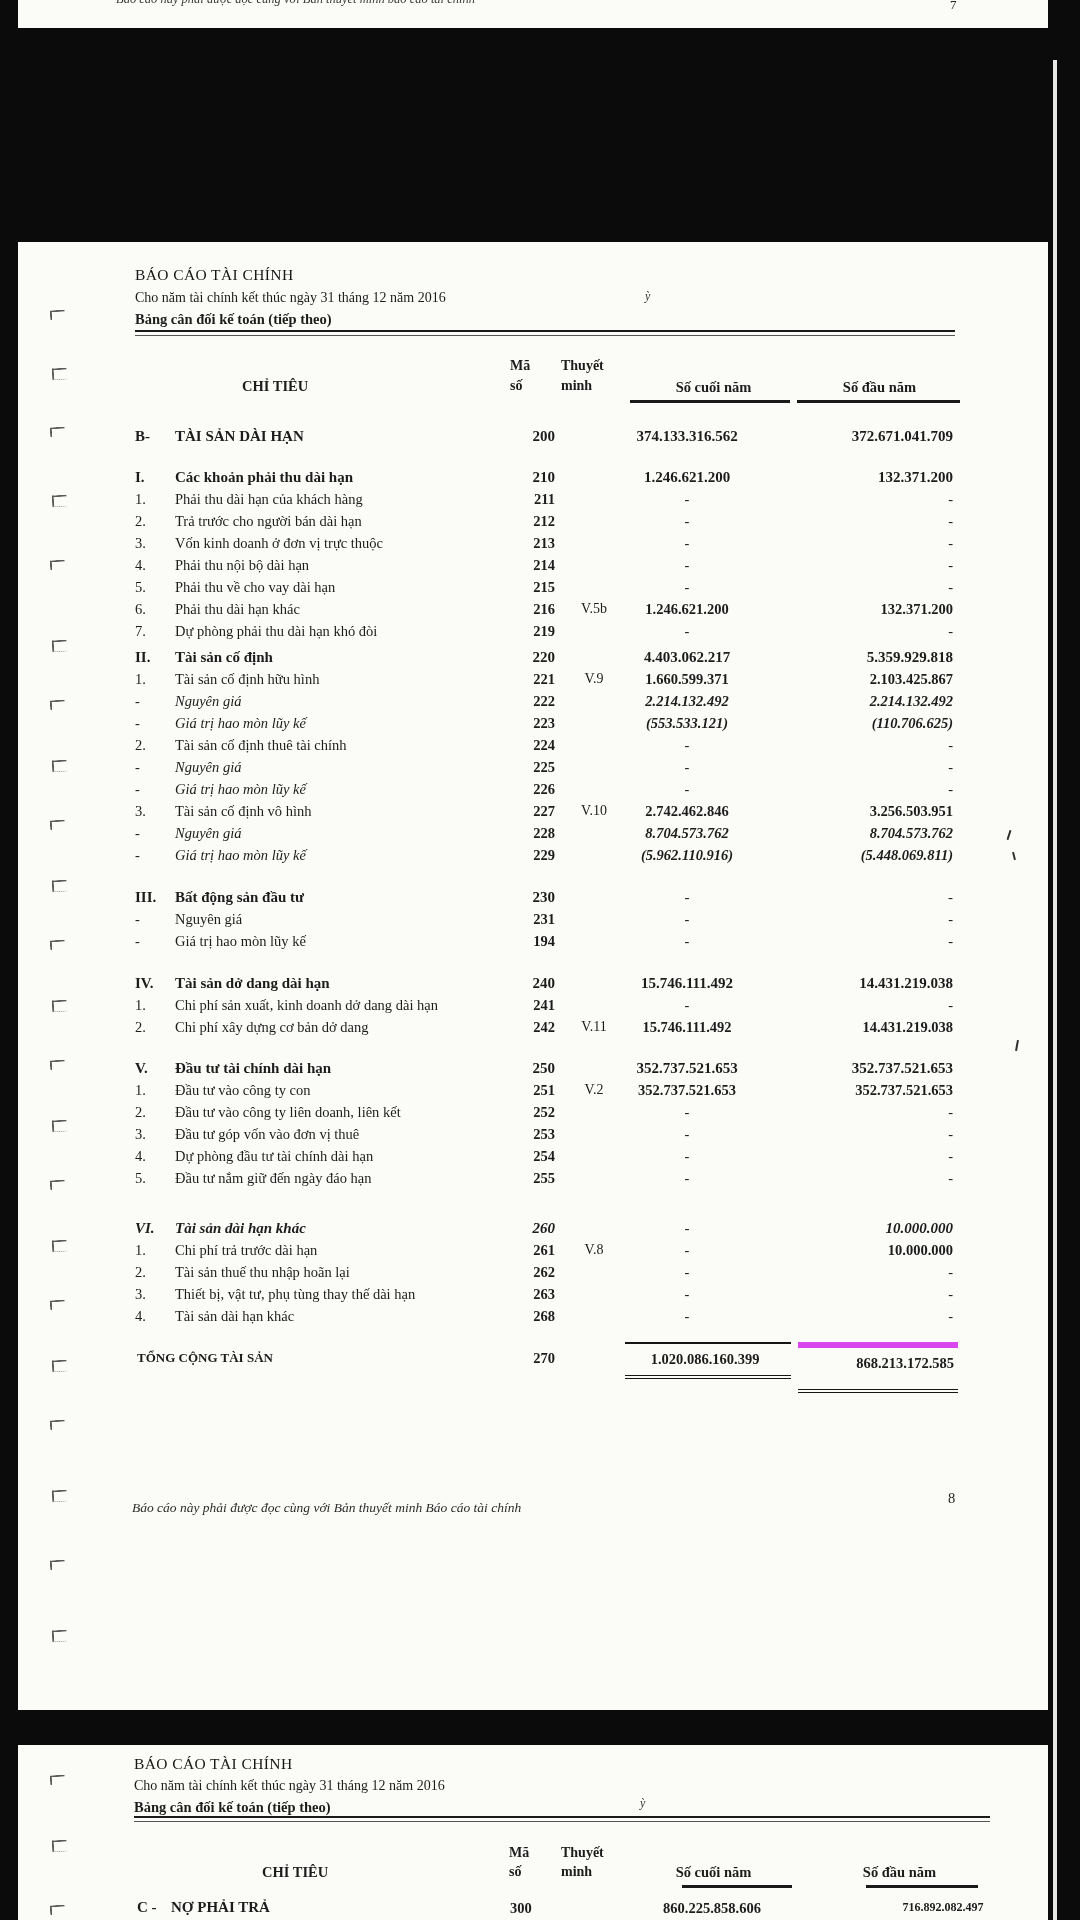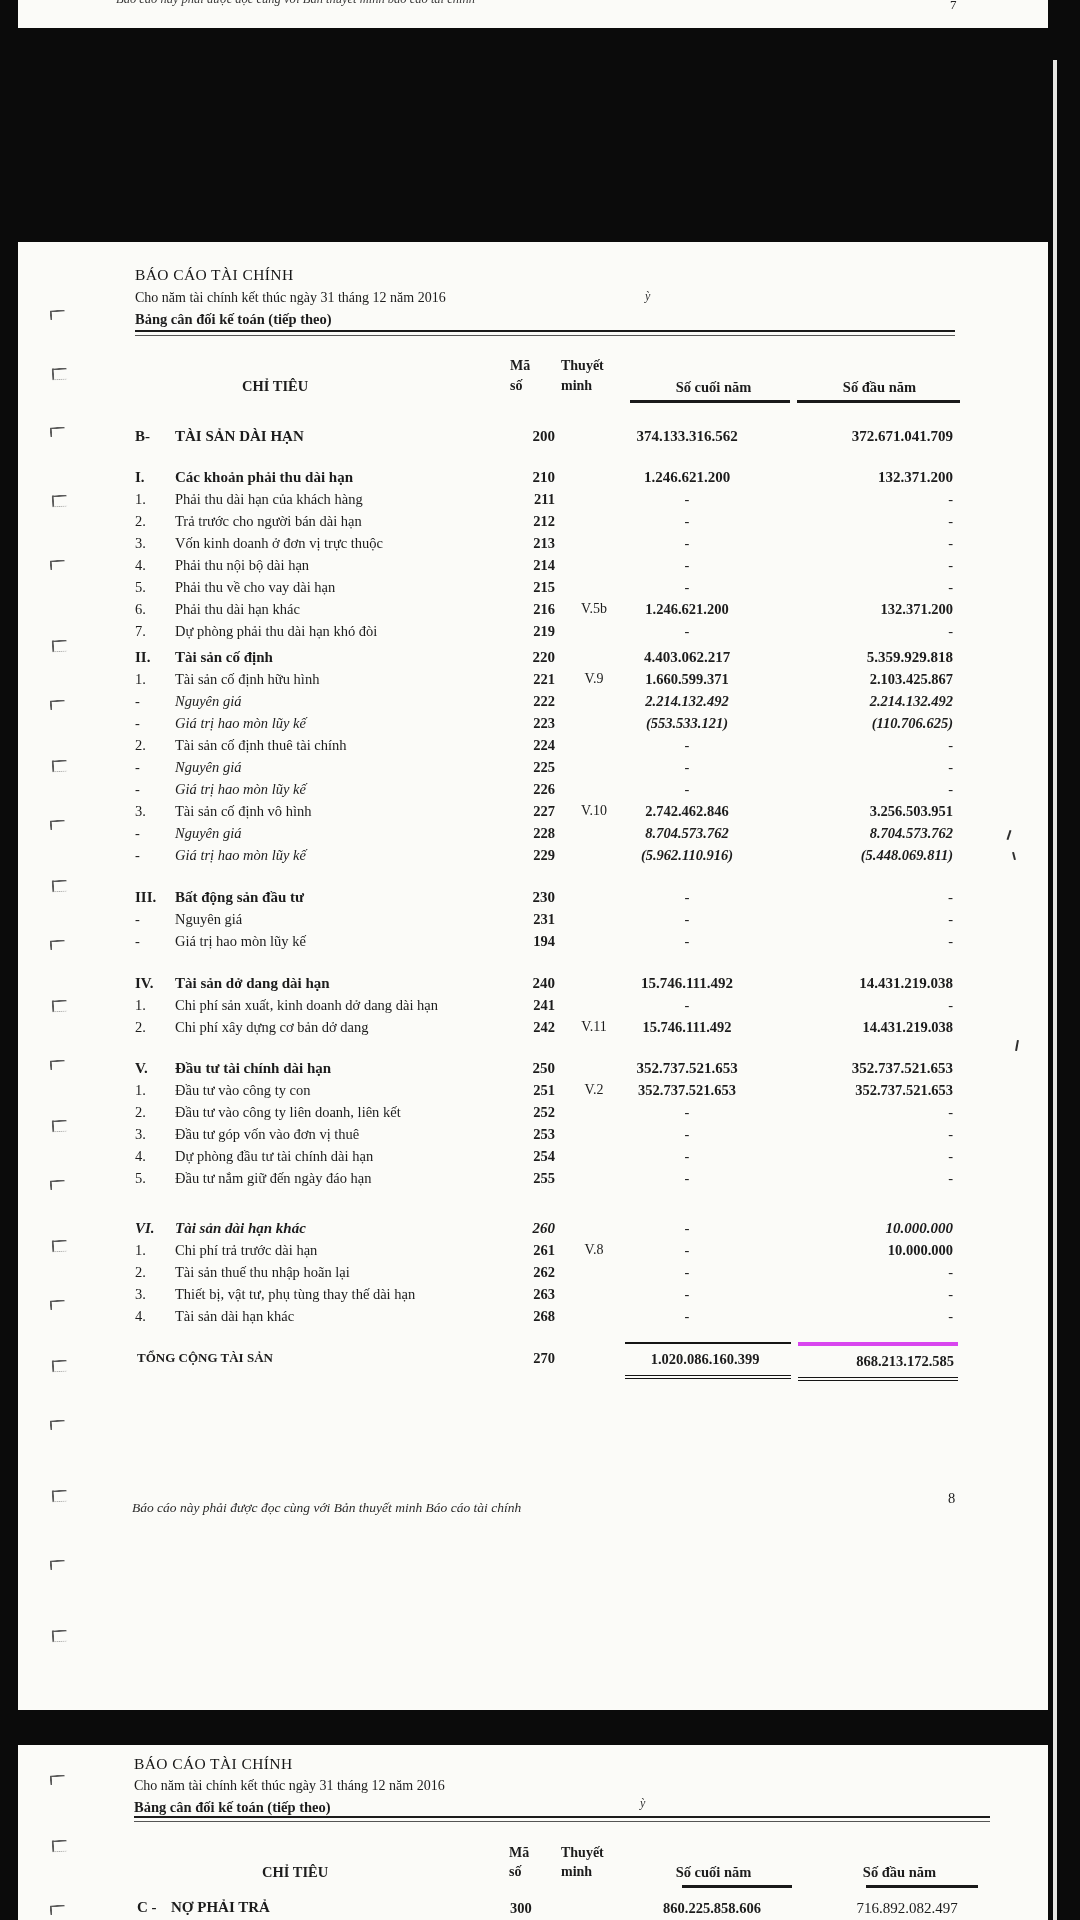--- a/index.html
+++ b/index.html
@@ -52,21 +52,21 @@
   .row .end{left:455px;width:194px;text-align:center;font-weight:700;}
   .row .begin{left:625px;width:193px;text-align:right;font-weight:700;}
   .row .dash{font-weight:400;}
   .row.hdr .num,.row.hdr .label{font-weight:700;}
   .row.hdr{font-size:15px;}
   .row.ital .num,.row.ital .label,.row.ital .end,.row.ital .begin{font-style:italic;}
   .row.total{height:32px;line-height:26px;margin-top:15px;}
   .row.total .label{left:2px;font-weight:700;font-size:13px;top:3px;}
   .row.total .code{top:3px;}
   .row.total .end{left:490px;width:160px;top:0;padding:2px 6px 3px 0;border-top:2px solid #151515;border-bottom:4px double #151515;}
-  .row.total .begin{left:663px;width:156px;top:0;padding:2px 4px 3px 0;border-top:4px solid #d946ef;border-bottom:4px double #151515;}
+  .row.total .begin{left:663px;width:156px;top:0;padding:2px 4px 13px 0;border-top:6px solid #d946ef;border-bottom:4px double #151515;}
 
   .footer-note1{left:132px;top:1500px;font-style:italic;font-size:13.5px;color:#2a2a2a;}
   .page-num1{left:948px;top:1490px;font-size:14.5px;}
 
   .doc-title2{left:134px;top:1755px;font-size:15.5px;letter-spacing:.4px;color:#161616;}
   .doc-period2{left:134px;top:1778px;font-size:14px;}
   .doc-report2{left:134px;top:1799px;font-size:14.5px;font-weight:700;}
   .rule2{left:134px;top:1816px;width:856px;height:3px;border-top:2.5px solid #1b1b1b;border-bottom:1px solid #555;}
   .mark2{left:640px;top:1796px;font-size:12px;font-style:italic;color:#333;}
 
@@ -77,21 +77,21 @@
   .th-minh2{left:561px;top:1864px;width:66px;font-size:14px;}
   .th-end2{left:640px;top:1864px;width:147px;font-size:14.5px;}
   .th-begin2{left:826px;top:1864px;width:147px;font-size:14.5px;}
   .ul-end2{left:682px;top:1885px;width:110px;}
   .ul-begin2{left:866px;top:1885px;width:112px;}
 
   .c-num{left:137px;top:1899px;font-size:15px;font-weight:700;}
   .c-label{left:171px;top:1899px;font-size:15px;font-weight:700;}
   .c-code{left:510px;top:1900px;width:46px;font-size:14.5px;font-weight:700;}
   .c-end{left:637px;top:1900px;width:150px;font-size:14.5px;font-weight:700;}
-  .c-begin{left:832px;top:1900px;width:150px;font-size:15px;font-weight:400;}
+  .c-begin{left:868px;top:1900px;width:150px;font-size:12px;font-weight:700;}
 
   .binder{position:absolute;width:13px;height:8px;border-top:2px solid #3f3f3f;border-left:2px solid #3f3f3f;border-radius:1px;opacity:.85;transform:rotate(-3deg);}
   .binder.alt{border-bottom:1px dotted #777;height:9px;}
   .speck{position:absolute;width:2px;background:#2e2e2e;}
 </style>
 </head>
 <body>
 
 <div class="stage">
 

